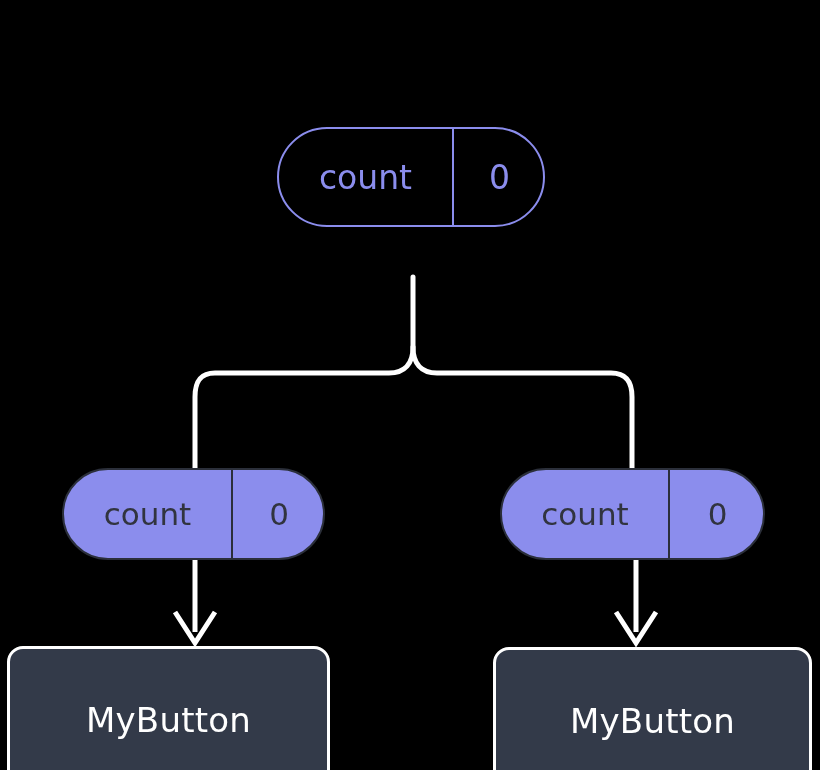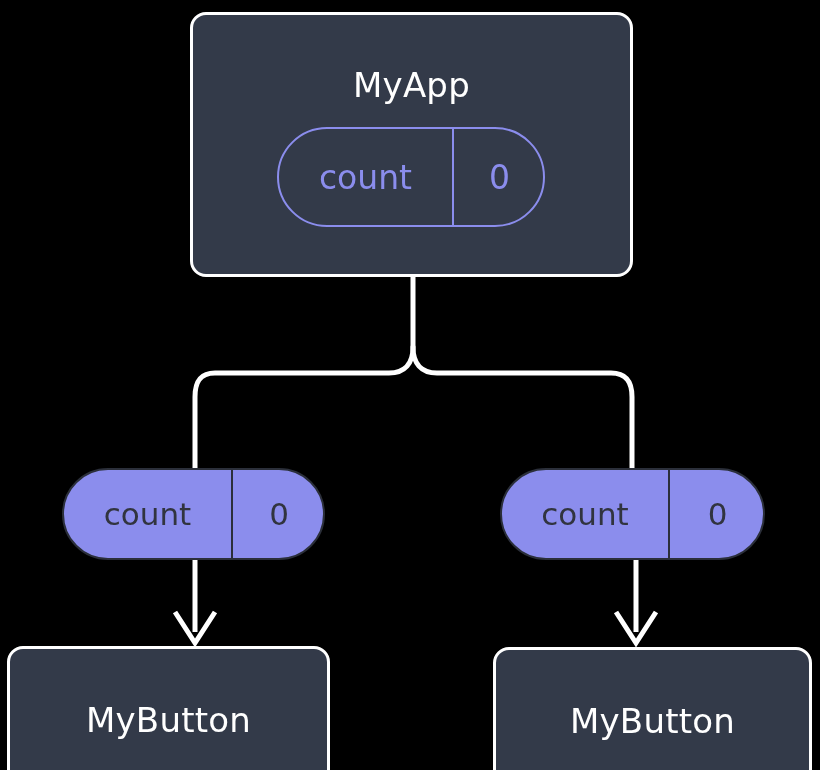--- a/index.html
+++ b/index.html
@@ -158,23 +158,20 @@
              C 627 373 632 383 632 397
              L 632 470" fill="none" stroke="#ffffff" stroke-width="5" stroke-linecap="round" stroke-linejoin="round"></path>
 
     <path d="M 195 556 L 195 632" fill="none" stroke="#ffffff" stroke-width="5" stroke-linecap="butt"></path>
     <path d="M 175 612 L 195 643 L 215 612" fill="none" stroke="#ffffff" stroke-width="5" stroke-linecap="butt" stroke-linejoin="miter"></path>
 
     <path d="M 636 556 L 636 632" fill="none" stroke="#ffffff" stroke-width="5" stroke-linecap="butt"></path>
     <path d="M 616 612 L 636 643 L 656 612" fill="none" stroke="#ffffff" stroke-width="5" stroke-linecap="butt" stroke-linejoin="miter"></path>
   </svg>
 
-  <div class="comp-box" id="box-myapp">
-    <div class="comp-title">MyApp</div>
-  </div>
 
   <div class="pill" id="pill-myapp">
     <div class="cell cell-key">count</div>
     <div class="cell cell-val">0</div>
   </div>
 
   <div class="pill pill-filled" id="pill-left">
     <div class="cell cell-key">count</div>
     <div class="cell cell-val">0</div>
   </div>

